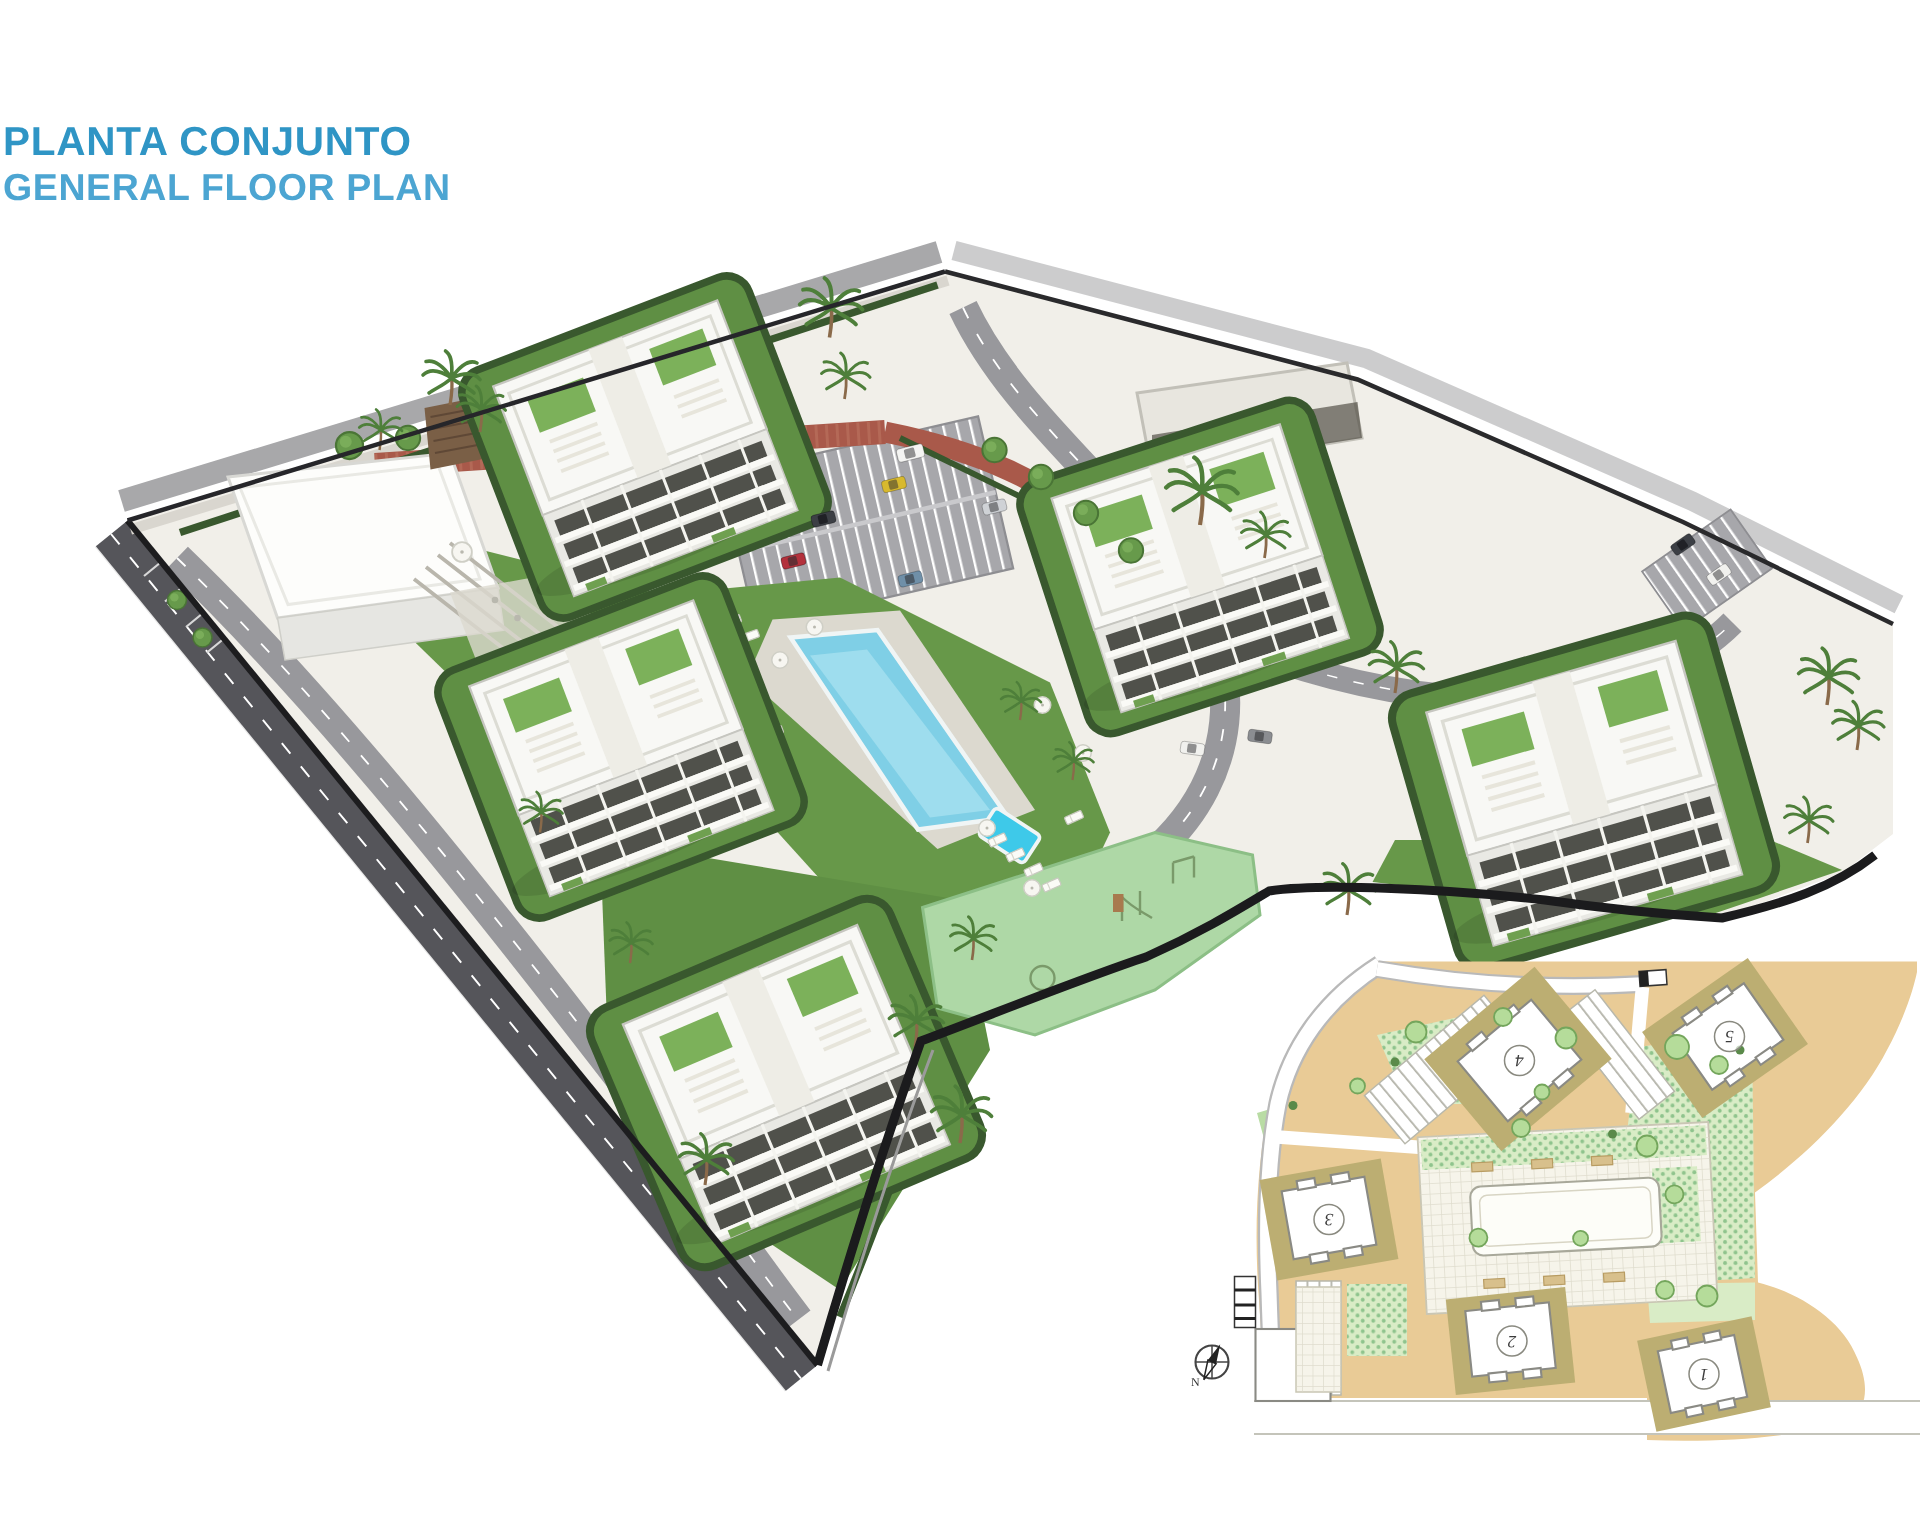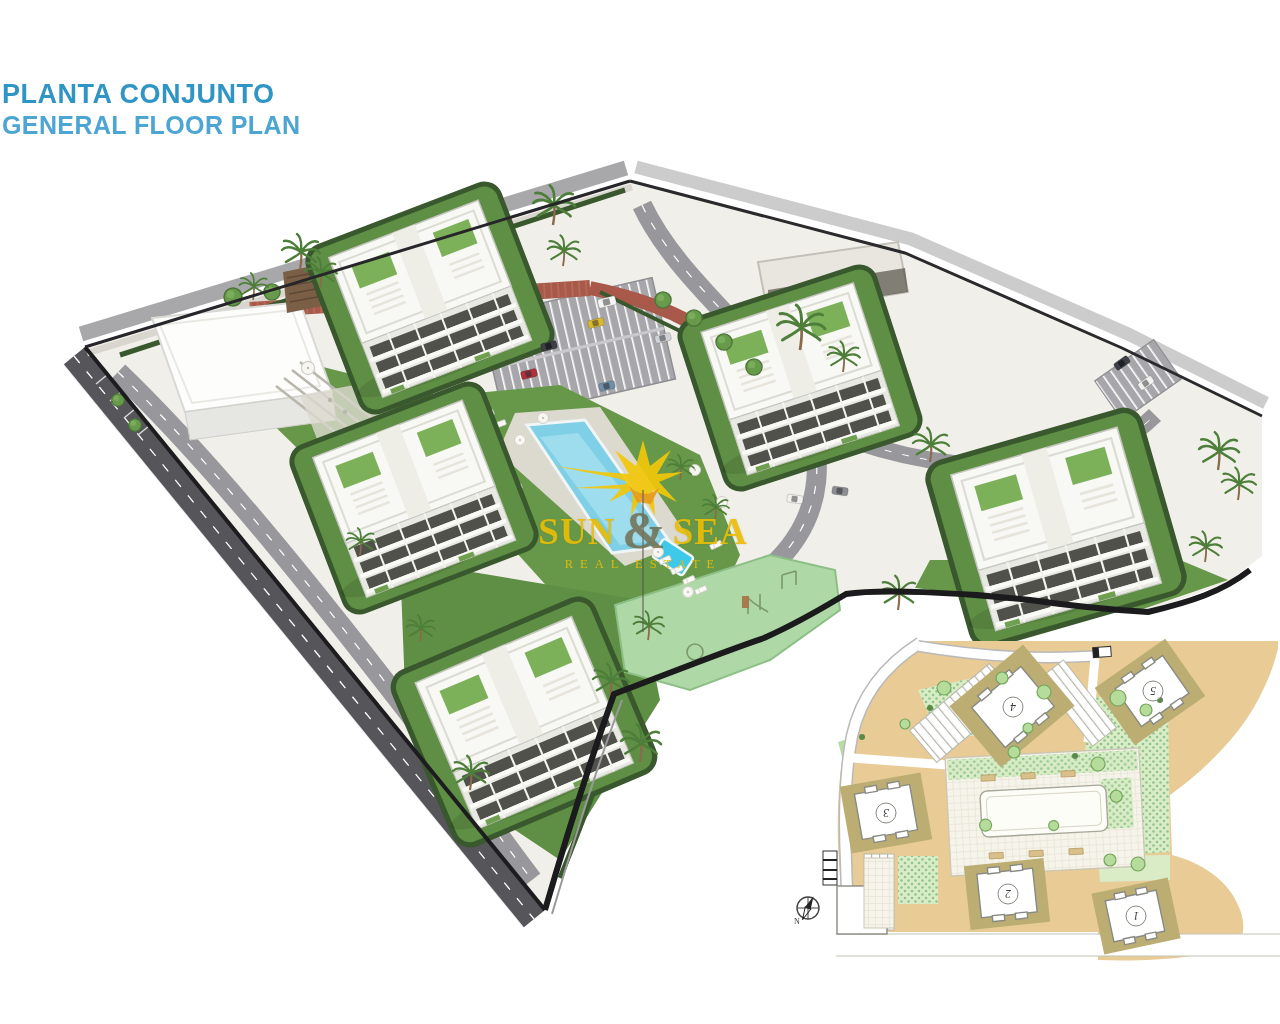--- a/index.html
+++ b/index.html
@@ -455,35 +455,20 @@
       <polygon points="0,13 3,0 -3,0" fill="none" stroke="#222" stroke-width="1" transform="rotate(25)"></polygon>
     </g>
   </g>
 </svg>
 
   <div class="title-block">
     <div class="t1">PLANTA CONJUNTO</div>
     <div class="t2">GENERAL FLOOR PLAN</div>
   </div>
 
-  <div class="watermark">
-    <svg class="sun" width="190" height="78" viewBox="-95 -42 190 78">
-      <path d="M0,-40 L7,-14 L28,-30 L14,-6 L40,-8 L16,2 L34,22 L10,10 L12,36 L0,14 L-12,36 L-10,10 L-34,22 L-16,2 L-40,-8 L-14,-6 L-28,-30 L-7,-14 Z" fill="#f2c70a"></path>
-      <path d="M-12,-4 L-88,-14 L-12,1 Z" fill="#f2c70a"></path>
-      <path d="M-12,4 L-70,8 L-11,9 Z" fill="#f2c70a"></path>
-      <path d="M-14,6 C-4,16 8,16 16,8 L8,24 L-6,22 Z" fill="#e8940c" opacity=".9"></path>
-    </svg>
-    <div class="vline"></div>
-    <div class="brand-row">
-      <span class="w1">SUN</span>
-      <span class="amp">&amp;</span>
-      <span class="w2">SEA</span>
-    </div>
-    <div class="tagline">REAL ESTATE</div>
-  </div>
 
   <span class="plan-num pn1">1</span>
   <span class="plan-num pn2">2</span>
   <span class="plan-num pn3">3</span>
   <span class="plan-num pn4">4</span>
   <span class="plan-num pn5">5</span>
   <span class="north">N</span>
 
 </div>
 

